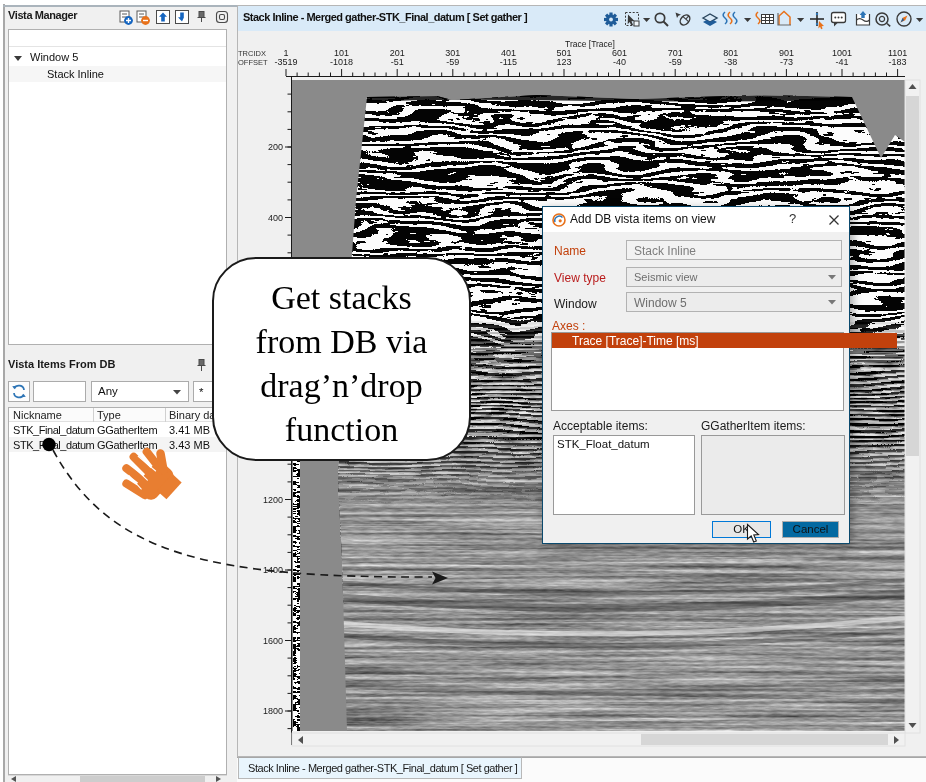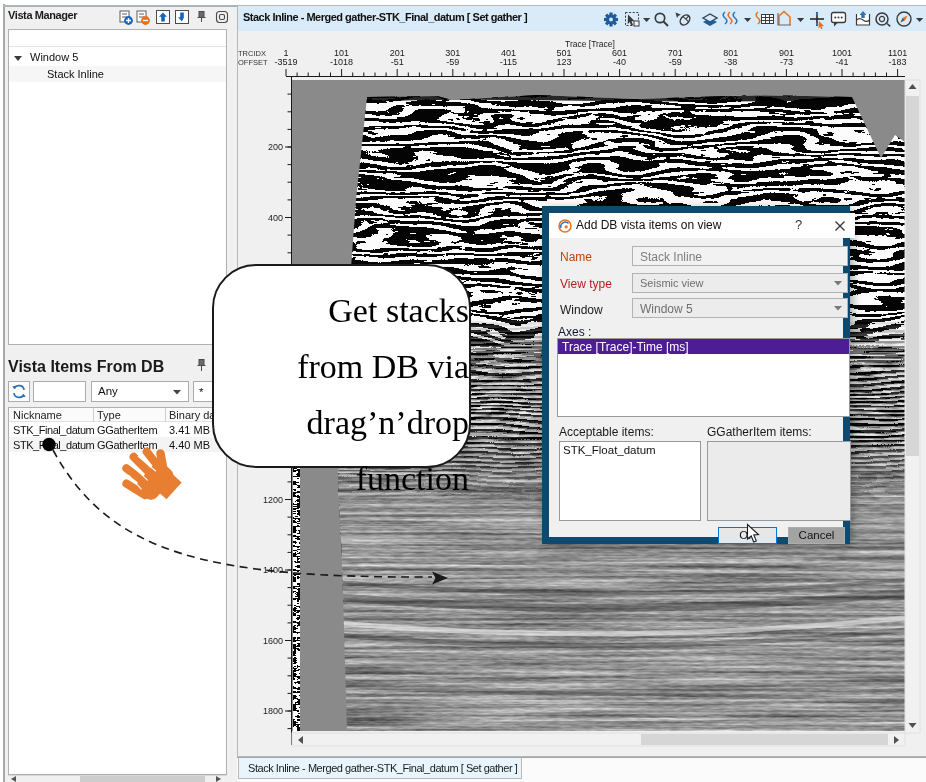--- a/index.html
+++ b/index.html
@@ -40,21 +40,21 @@
 </svg>
 <div class="abs" style="left:8px;top:29px;width:219px;height:316px;background:#fff;border:1px solid #b0b0b0"></div>
 <div class="abs" style="left:9px;top:46px;width:217px;height:1px;background:#e4e4e4"></div>
 <svg class="abs" style="left:12px;top:53px" width="12" height="10">
     <path d="M2 3l4 5 4-5z" fill="#3a3a3a"></path>
   </svg>
 <div class="abs" style="left:30px;top:51px;font-size:11px;color:#111">Window 5</div>
 <div class="abs" style="left:9px;top:66px;width:217px;height:16px;background:#f6f6f6"></div>
 <div class="abs" style="left:47px;top:68px;font-size:11px;color:#111">Stack Inline</div>
 
-<div class="abs b" style="left:8px;top:358px;font-size:16px;color:#1a1a1a">Vista Items From DB</div>
+<div class="abs b" style="left:8px;top:358px;font-size:11px;color:#1a1a1a">Vista Items From DB</div>
 <svg class="abs" style="left:196px;top:358px" width="12" height="14">
  <g stroke="#4a4a4a" fill="#6a6a6a">
       <rect x="3" y="1.5" width="5" height="6"></rect>
       <line x1="5.5" y1="7" x2="5.5" y2="13"></line>
       <line x1="1.5" y1="7.5" x2="9.5" y2="7.5"></line>
     </g>
 </svg>
 <div class="abs" style="left:8px;top:381px;width:22px;height:21px;background:#fdfdfd;border:1px solid #ababab"></div>
 <svg class="abs" style="left:10px;top:383px" width="18" height="17" viewBox="0 0 18 17">
  <path d="M4 10a5 4.6 0 0 0 9.6 1.6" fill="none" stroke="#2e75b6" stroke-width="1.7"></path>
@@ -80,21 +80,21 @@
 <div class="abs" style="left:165px;top:408px;width:1px;height:14px;background:#d0d0d0"></div>
 <div class="abs" style="left:13px;top:409px;font-size:11px;color:#222">Nickname</div>
 <div class="abs" style="left:97px;top:409px;font-size:11px;color:#222">Type</div>
 <div class="abs" style="left:169px;top:409px;font-size:11px;color:#222">Binary dat</div>
 <div class="abs" style="left:13px;top:424px;font-size:11px;letter-spacing:-0.45px;color:#111">STK_Final_datum</div>
 <div class="abs" style="left:97px;top:424px;font-size:11px;letter-spacing:-0.3px;color:#111">GGatherItem</div>
 <div class="abs" style="left:169px;top:424px;font-size:11px;color:#111">3.41 MB</div>
 <div class="abs" style="left:9px;top:437px;width:217px;height:15px;background:#f4f4f4"></div>
 <div class="abs" style="left:13px;top:439px;font-size:11px;letter-spacing:-0.45px;color:#111">STK_Final_datum</div>
 <div class="abs" style="left:97px;top:439px;font-size:11px;letter-spacing:-0.3px;color:#111">GGatherItem</div>
-<div class="abs" style="left:169px;top:439px;font-size:11px;color:#111">4.40 MB</div>
+<div class="abs" style="left:169px;top:439px;font-size:11px;color:#111">3.43 MB</div>
 
 <div class="abs" style="left:8px;top:775px;width:219px;height:7px;background:#f0f0f0;border-top:1px solid #d8d8d8"></div>
 <div class="abs" style="left:80px;top:776px;width:125px;height:6px;background:#cdcdcd"></div>
 <svg class="abs" style="left:10px;top:776px" width="8" height="6">
     <path d="M6 0L1 3l5 3z" fill="#555"></path>
   </svg>
 <svg class="abs" style="left:214px;top:776px" width="8" height="6">
     <path d="M2 0l5 3-5 3z" fill="#555"></path>
   </svg>
 
@@ -465,23 +465,23 @@
       </g>
   <rect x="-12" y="24" width="32" height="18"></rect>
   <g stroke="#fff" stroke-width="1.5" stroke-linecap="round" fill="none">
    <path d="M-22.5 -20l-2.5 26"></path>
    <path d="M-8.6 -30l-1.4 34"></path>
    <path d="M6.2 -28l1.2 32"></path>
   </g>
  </g>
 </svg>
 
-<div class="abs" style="left:212px;top:264px;width:259px;height:204px;background:#fff;border:2.2px solid #1a1a1a;border-radius:44px;font-family:'Liberation Serif',serif;font-size:34px;color:#000;text-align:right;line-height:56px;padding-top:17px">Get stacks<br>from DB via<br>drag’n’drop<br>function</div>
-
-<div class="abs" style="left:542px;top:206px;width:308px;height:338px;background:#f0f0f0;border:7px solid #0c4a6e;box-shadow:3px 3px 9px rgba(0,0,0,0.35)">
+<div class="abs" style="left:212px;top:257px;width:259px;height:204px;background:#fff;border:2.2px solid #1a1a1a;border-radius:44px;font-family:'Liberation Serif',serif;font-size:34px;color:#000;text-align:center;line-height:44px;padding-top:17px">Get stacks<br>from DB via<br>drag’n’drop<br>function</div>
+
+<div class="abs" style="left:542px;top:206px;width:308px;height:338px;background:#f0f0f0;border:1px solid #0c4a6e;box-shadow:3px 3px 9px rgba(0,0,0,0.35)">
  <div class="abs" style="left:0;top:0;width:306px;height:25px;background:#fff"></div>
  <svg class="abs" style="left:9px;top:6px" width="14" height="14" viewBox="0 0 14 14">
   <circle cx="7" cy="7" r="6" fill="#fff" stroke="#e8711a" stroke-width="1.6"></circle>
   <path d="M3 9 A4.5 4.5 0 0 1 10.5 4.5" fill="none" stroke="#2e75b6" stroke-width="1.5"></path>
   <circle cx="8.2" cy="7.8" r="1.6" fill="#e8711a"></circle>
  </svg>
  <div class="abs" style="left:27px;top:5px;font-size:12px;color:#111">Add DB vista items on view</div>
  <div class="abs" style="left:246px;top:4px;font-size:13px;color:#333">?</div>
  <svg class="abs" style="left:285px;top:7px" width="12" height="12">
       <path d="M1.5 1.5l9 9M10.5 1.5l-9 9" stroke="#333" stroke-width="1.3"></path>
@@ -492,26 +492,26 @@
  <div class="abs" style="left:11px;top:64px;font-size:12px;color:#b91c1c">View type</div>
  <div class="abs" style="left:83px;top:60px;width:216px;height:20px;background:#ececec;border:1px solid #b2b2b2;font-size:11px;color:#6e6e6e;padding:3px 0 0 7px">Seismic view</div>
  <svg class="abs" style="left:284px;top:67px" width="10" height="7">
       <path d="M1 1l4 4.4L9 1z" fill="#777"></path>
     </svg>
  <div class="abs" style="left:11px;top:90px;font-size:12px;color:#1a1a1a">Window</div>
  <div class="abs" style="left:83px;top:85px;width:216px;height:20px;background:#ececec;border:1px solid #b2b2b2;font-size:12px;color:#6e6e6e;padding:3px 0 0 7px">Window 5</div>
  <svg class="abs" style="left:284px;top:92px" width="10" height="7">
       <path d="M1 1l4 4.4L9 1z" fill="#777"></path>
     </svg>
- <div class="abs" style="left:9px;top:112px;font-size:12px;color:#0f172a">Axes :</div>
+ <div class="abs" style="left:9px;top:112px;font-size:12px;color:#c2410c">Axes :</div>
  <div class="abs" style="left:8px;top:125px;width:293px;height:79px;background:#fff;border:1px solid #999"></div>
- <div class="abs" style="left:9px;top:126px;width:291px;height:15px;background:#4c1d95;color:#fff;font-size:12px;padding:1px 0 0 4px">Trace [Trace]-Time [ms]</div>
+ <div class="abs" style="left:9px;top:126px;width:345px;height:15px;background:#c2410c;color:#fff;font-size:12px;padding:1px 0 0 20px">Trace [Trace]-Time [ms]</div>
  <div class="abs" style="left:10px;top:212px;font-size:12px;color:#1a1a1a">Acceptable items:</div>
  <div class="abs" style="left:158px;top:212px;font-size:12px;color:#1a1a1a">GGatherItem items:</div>
  <div class="abs" style="left:10px;top:228px;width:142px;height:80px;background:#fff;border:1px solid #999"></div>
  <div class="abs" style="left:14px;top:231px;font-size:11.5px;color:#111">STK_Float_datum</div>
  <div class="abs" style="left:158px;top:228px;width:144px;height:80px;background:#ebebeb;border:1px solid #999"></div>
  <div class="abs" style="left:169px;top:314px;width:59px;height:17px;background:#e7e7e7;border:1px solid #0078d7;font-size:11.5px;color:#111;text-align:center;padding-top:1px">OK</div>
- <div class="abs" style="left:239px;top:314px;width:57px;height:17px;background:#a3a3a3;border:1px solid #adadad;font-size:11.5px;color:#111;text-align:center;padding-top:1px">Cancel</div>
+ <div class="abs" style="left:239px;top:314px;width:57px;height:17px;background:#0369a1;border:1px solid #adadad;font-size:11.5px;color:#111;text-align:center;padding-top:1px">Cancel</div>
 </div>
 <svg class="abs" style="left:746px;top:523px" width="16" height="22" viewBox="0 0 16 22">
  <path d="M1.5 1.5v14.5l3.7-3 2.5 6 2.6-1.1-2.5-5.9 4.7-.4z" fill="#fff" stroke="#1a1a1a" stroke-width="1.1"></path>
 </svg>
 
 </body></html>

